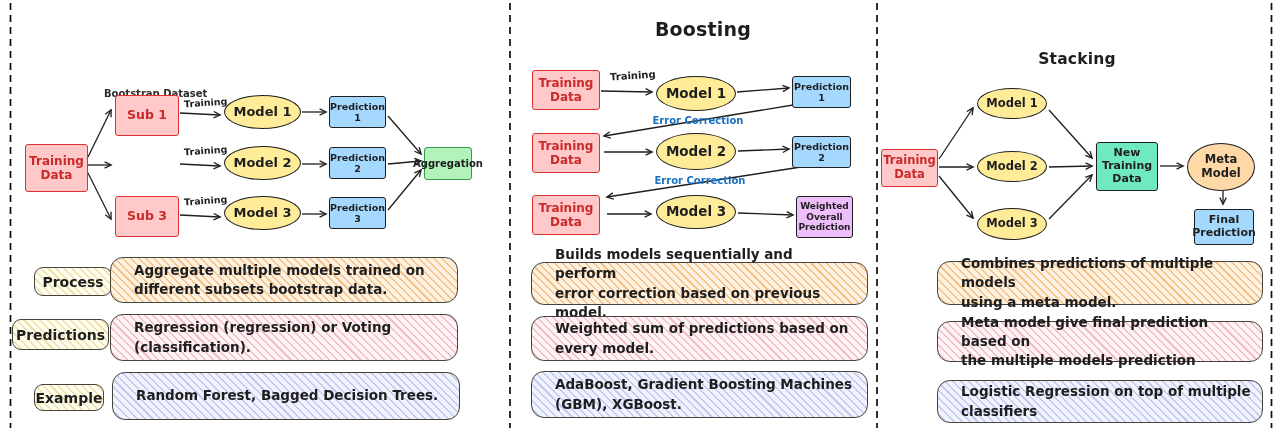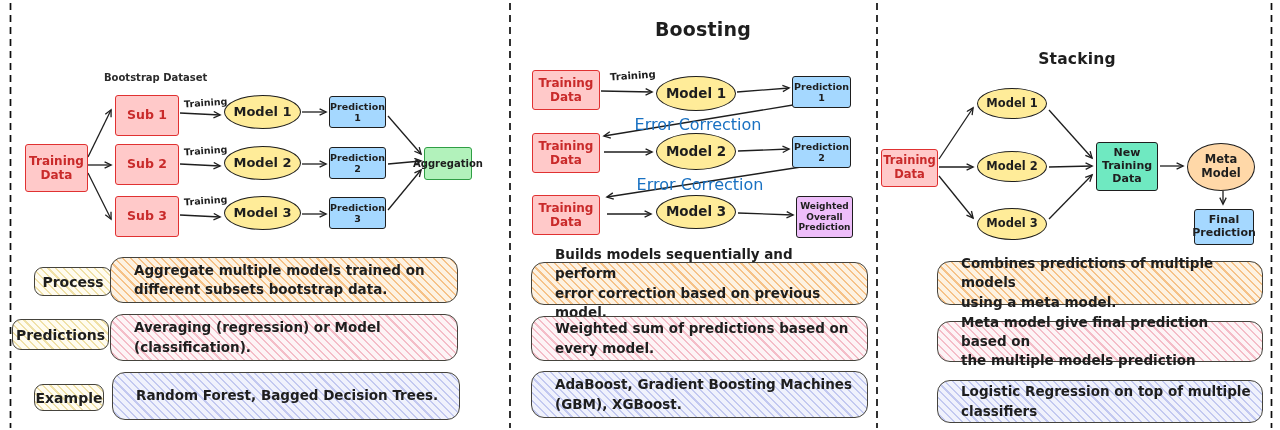--- a/index.html
+++ b/index.html
@@ -19,21 +19,21 @@
   }
   .ellipse{border-radius:50%;}
   .pinknode{background:#ffc9c9;border-color:#e03131;color:#c92a2a;}
   .yellownode{background:#ffec99;}
   .bluenode{background:#a5d8ff;}
   .greennode{background:#b2f2bb;border-color:#2f9e44;}
   .purplenode{background:#eebefa;}
   .tealnode{background:#6fe9c1;}
   .orangenode{background:#ffd8a8;}
   .edge-label{position:absolute;font-size:9.5px;font-weight:600;transform:rotate(-4deg);}
-  .ec-label{position:absolute;transform:translateX(-50%);font-size:16px;font-weight:400;color:#1971c2;white-space:nowrap;}
+  .ec-label{position:absolute;transform:translateX(-50%);font-size:10px;font-weight:700;color:#1971c2;white-space:nowrap;}
   .small-note{position:absolute;font-size:10px;font-weight:600;color:#2b2b2b;}
   .ann-box{
     position:absolute;display:flex;align-items:center;box-sizing:border-box;
     border:1.7px solid #45433c;border-radius:13px;padding:3px 10px 3px 23px;
     font-size:13.5px;font-weight:600;line-height:1.42;white-space:pre-line;
   }
   .ann-pill{
     position:absolute;display:flex;align-items:center;justify-content:center;box-sizing:border-box;
     border:1.6px solid #45433c;border-radius:9px;font-size:14px;font-weight:600;
     background:repeating-linear-gradient(45deg,#f0e1a8 0px,#f0e1a8 1.5px,#fffcf0 1.5px,#fffcf0 5.5px);
@@ -92,26 +92,25 @@
       <line x1="939" y1="167" x2="973" y2="167" marker-end="url(#ah)"></line>
       <line x1="939" y1="176" x2="973" y2="218" marker-end="url(#ah)"></line>
       <line x1="1049" y1="110" x2="1092" y2="158" marker-end="url(#ah)"></line>
       <line x1="1049" y1="167" x2="1092" y2="166" marker-end="url(#ah)"></line>
       <line x1="1049" y1="219" x2="1092" y2="175" marker-end="url(#ah)"></line>
       <line x1="1160" y1="166" x2="1183" y2="166" marker-end="url(#ah)"></line>
       <line x1="1223" y1="191" x2="1223" y2="204" marker-end="url(#ah)"></line>
     </g>
   </svg>
 
-  <div class="small-note" style="left:104px;top:72px;">Bootstrap Dataset</div>
+  <div class="small-note" style="left:104px;top:88px;">Bootstrap Dataset</div>
 
   <div class="node pinknode" style="left:25px;top:144px;width:63px;height:48px;font-size:12px;">Training
 Data</div>
   <div class="node pinknode" style="left:115px;top:95px;width:64px;height:41px;font-size:12.5px;">Sub 1</div>
-  <div class="node pinknode" style="left:115px;top:144px;width:64px;height:41px;font-size:12.5px;">Sub 2</div>
   <div class="node pinknode" style="left:115px;top:196px;width:64px;height:41px;font-size:12.5px;">Sub 3</div>
 
   <div class="edge-label" style="left:184px;top:97px;">Training</div>
   <div class="edge-label" style="left:184px;top:145px;">Training</div>
   <div class="edge-label" style="left:184px;top:195px;">Training</div>
 
   <div class="node ellipse yellownode" style="left:224px;top:95px;width:77px;height:34px;font-size:13px;">Model 1</div>
   <div class="node ellipse yellownode" style="left:224px;top:146px;width:77px;height:34px;font-size:13px;">Model 2</div>
   <div class="node ellipse yellownode" style="left:224px;top:196px;width:77px;height:34px;font-size:13px;">Model 3</div>
 
@@ -122,21 +121,21 @@
   <div class="node bluenode" style="left:329px;top:197px;width:57px;height:32px;font-size:9.5px;">Prediction
 3</div>
 
   <div class="node greennode" style="left:424px;top:147px;width:48px;height:33px;font-size:10px;">Aggregation</div>
 
   <div class="ann-pill" style="left:34px;top:267px;width:78px;height:29px;">Process</div>
   <div class="ann-box hatch-orange" style="left:110px;top:257px;width:348px;height:46px;">Aggregate multiple models trained on
 different subsets bootstrap data.</div>
 
   <div class="ann-pill" style="left:12px;top:319px;width:97px;height:31px;">Predictions</div>
-  <div class="ann-box hatch-pink" style="left:110px;top:314px;width:348px;height:47px;">Averaging (regression) or Model
+  <div class="ann-box hatch-pink" style="left:110px;top:314px;width:348px;height:47px;">Regression (regression) or Voting
 (classification).</div>
 
   <div class="ann-pill" style="left:34px;top:384px;width:70px;height:27px;">Example</div>
   <div class="ann-box hatch-lav" style="left:112px;top:372px;width:348px;height:48px;">Random Forest, Bagged Decision Trees.</div>
 
   <div class="title" style="left:703px;top:18px;font-size:19px;">Boosting</div>
 
   <div class="node pinknode" style="left:532px;top:70px;width:68px;height:40px;font-size:12px;">Training
 Data</div>
   <div class="node pinknode" style="left:532px;top:133px;width:68px;height:40px;font-size:12px;">Training

